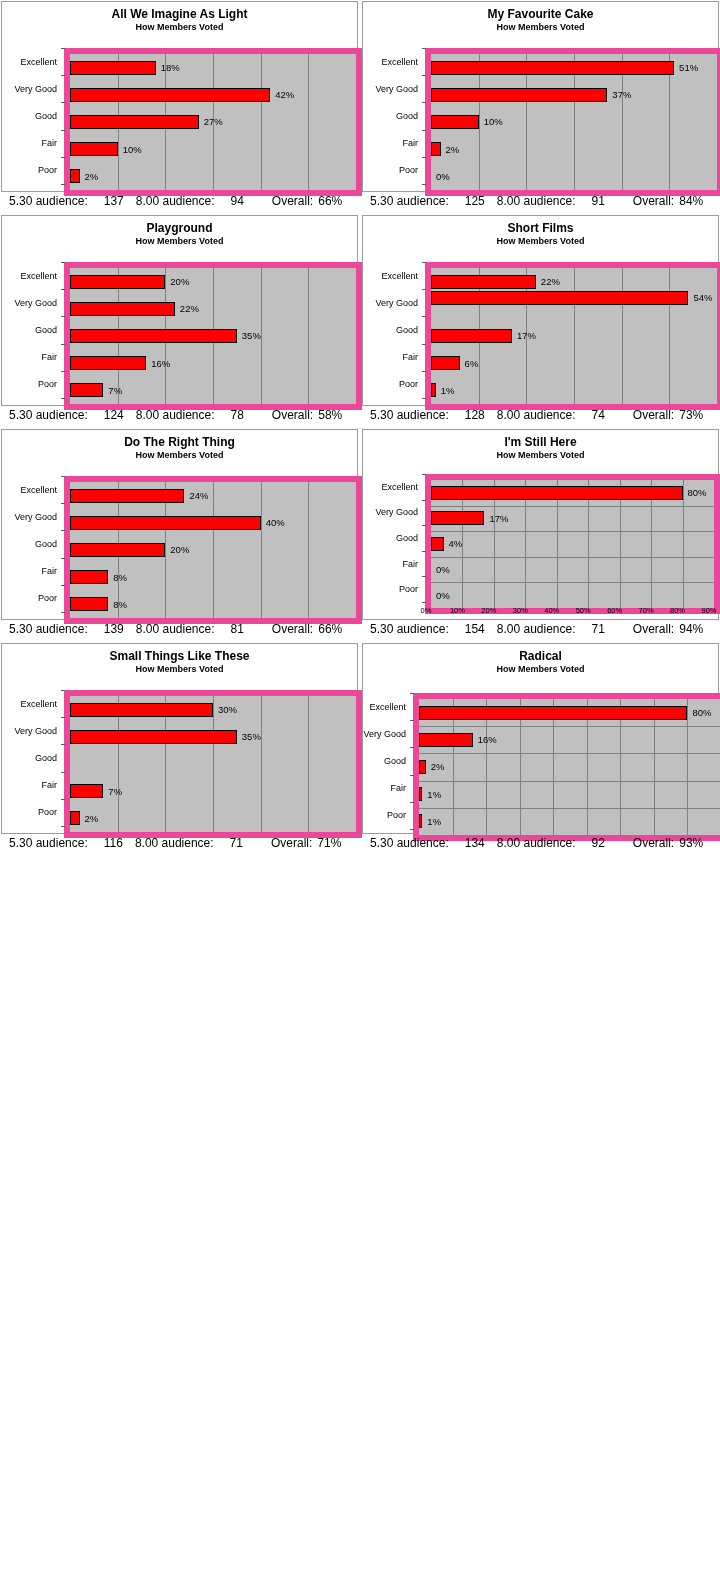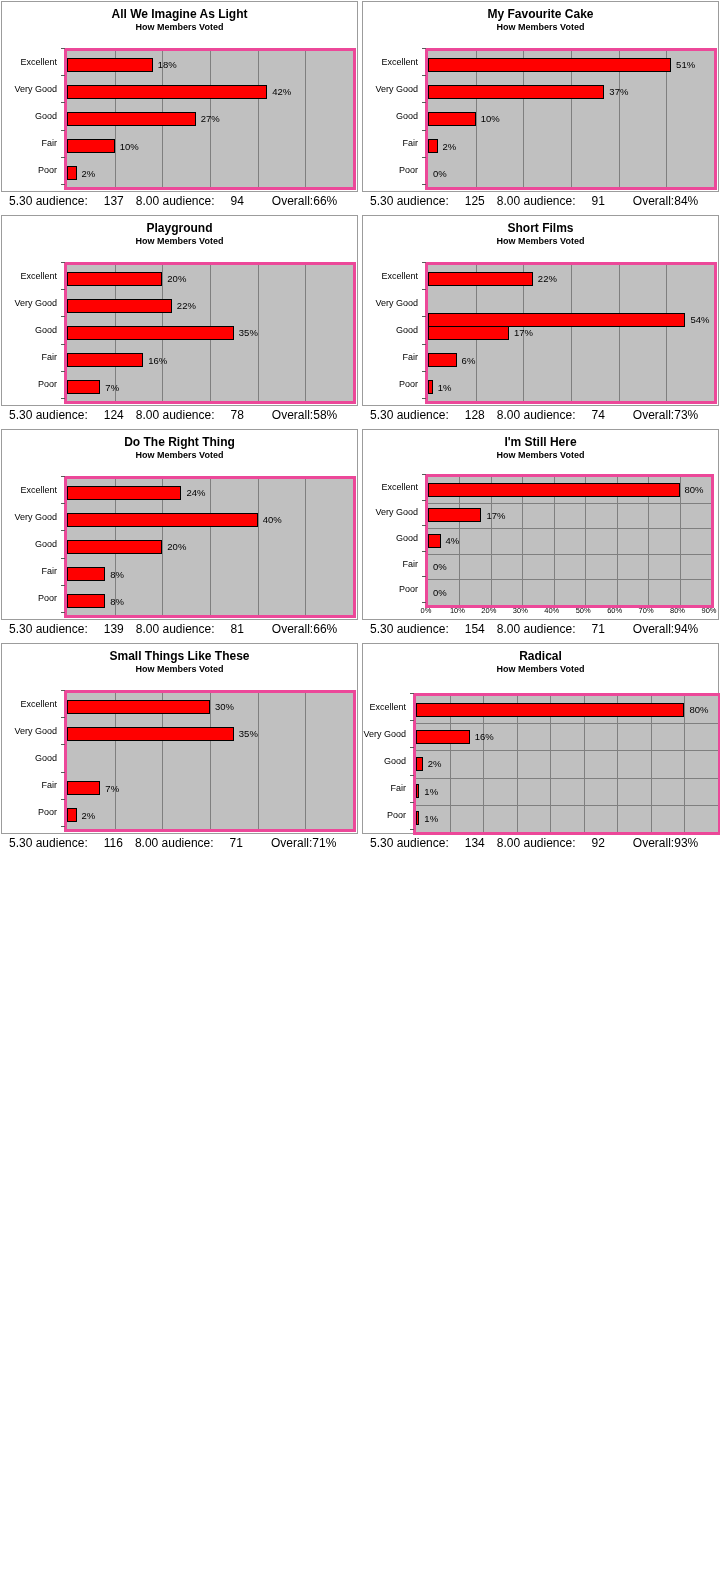--- a/index.html
+++ b/index.html
@@ -18,21 +18,21 @@
   }
   .chart-title{
     position:absolute;top:5px;left:0;right:0;text-align:center;
     font-size:12px;font-weight:bold;white-space:nowrap;
   }
   .chart-subtitle{
     position:absolute;top:20px;left:0;right:0;text-align:center;
     font-size:9px;font-weight:bold;white-space:nowrap;
   }
   .plot{
-    position:absolute;background:#c0c0c0;border:3px solid #ec4899;
+    position:absolute;background:#c0c0c0;border:6px solid #ec4899;
   }
   .gridline-v{position:absolute;top:0;bottom:0;width:1px;background:#7f7f7f;}
   .gridline-h{position:absolute;left:0;right:0;height:1px;background:#7f7f7f;}
   .bar-row{position:absolute;left:0;width:100%;}
   .bar{
     position:absolute;left:0;top:50%;margin-top:-7px;height:12px;
     background:#ff0000;border:1px solid #000000;box-sizing:content-box;
   }
   .value-label{
     position:absolute;top:0;height:100%;display:flex;align-items:center;
@@ -47,21 +47,21 @@
     position:absolute;width:26px;margin-left:-13px;text-align:center;
     font-size:7.5px;white-space:nowrap;
   }
   .footer{
     position:absolute;left:0;top:193px;height:21px;right:0;
     font-size:12px;white-space:nowrap;padding-left:8px;
   }
   .footer .val{margin-left:16px;}
   .footer .lbl-late{margin-left:12px;}
   .footer .lbl-overall{margin-left:28px;}
-  .footer .val-overall{}
+  .footer .val-overall{margin-left:5px;}
 </style>
 </head>
 <body>
 
 <div id="charts-grid">
     <div class="cell">
     <div class="panel">
       <div class="chart-title">All We Imagine As Light</div>
       <div class="chart-subtitle">How Members Voted</div>
       <div class="plot" style="left: 62px; top: 46px; width: 286px; height: 136px;">
@@ -207,21 +207,21 @@
       <div class="plot" style="left: 62px; top: 46px; width: 286px; height: 136px;">
           <div class="gridline-v" style="left: 47.6667px;"></div>
           <div class="gridline-v" style="left: 95.3333px;"></div>
           <div class="gridline-v" style="left: 143px;"></div>
           <div class="gridline-v" style="left: 190.667px;"></div>
           <div class="gridline-v" style="left: 238.333px;"></div>
           <div class="bar-row" style="top: 0px; height: 27.2px;">
             <div class="bar" style="width: 102.867px;"></div>
             <span class="value-label" style="left: 109.867px;">22%</span>
           </div>
-          <div class="bar-row" style="top: 41px; height: 27.2px;">
+          <div class="bar-row" style="top: 16px; height: 27.2px;">
             <div class="bar" style="width: 255.4px;"></div>
             <span class="value-label" style="left: 262.4px;">54%</span>
           </div>
           <div class="bar-row" style="top: 54.4px; height: 27.2px;">
             <div class="bar" style="width: 79.0333px;"></div>
             <span class="value-label" style="left: 86.0333px;">17%</span>
           </div>
           <div class="bar-row" style="top: 81.6px; height: 27.2px;">
             <div class="bar" style="width: 26.6px;"></div>
             <span class="value-label" style="left: 33.6px;">6%</span>

